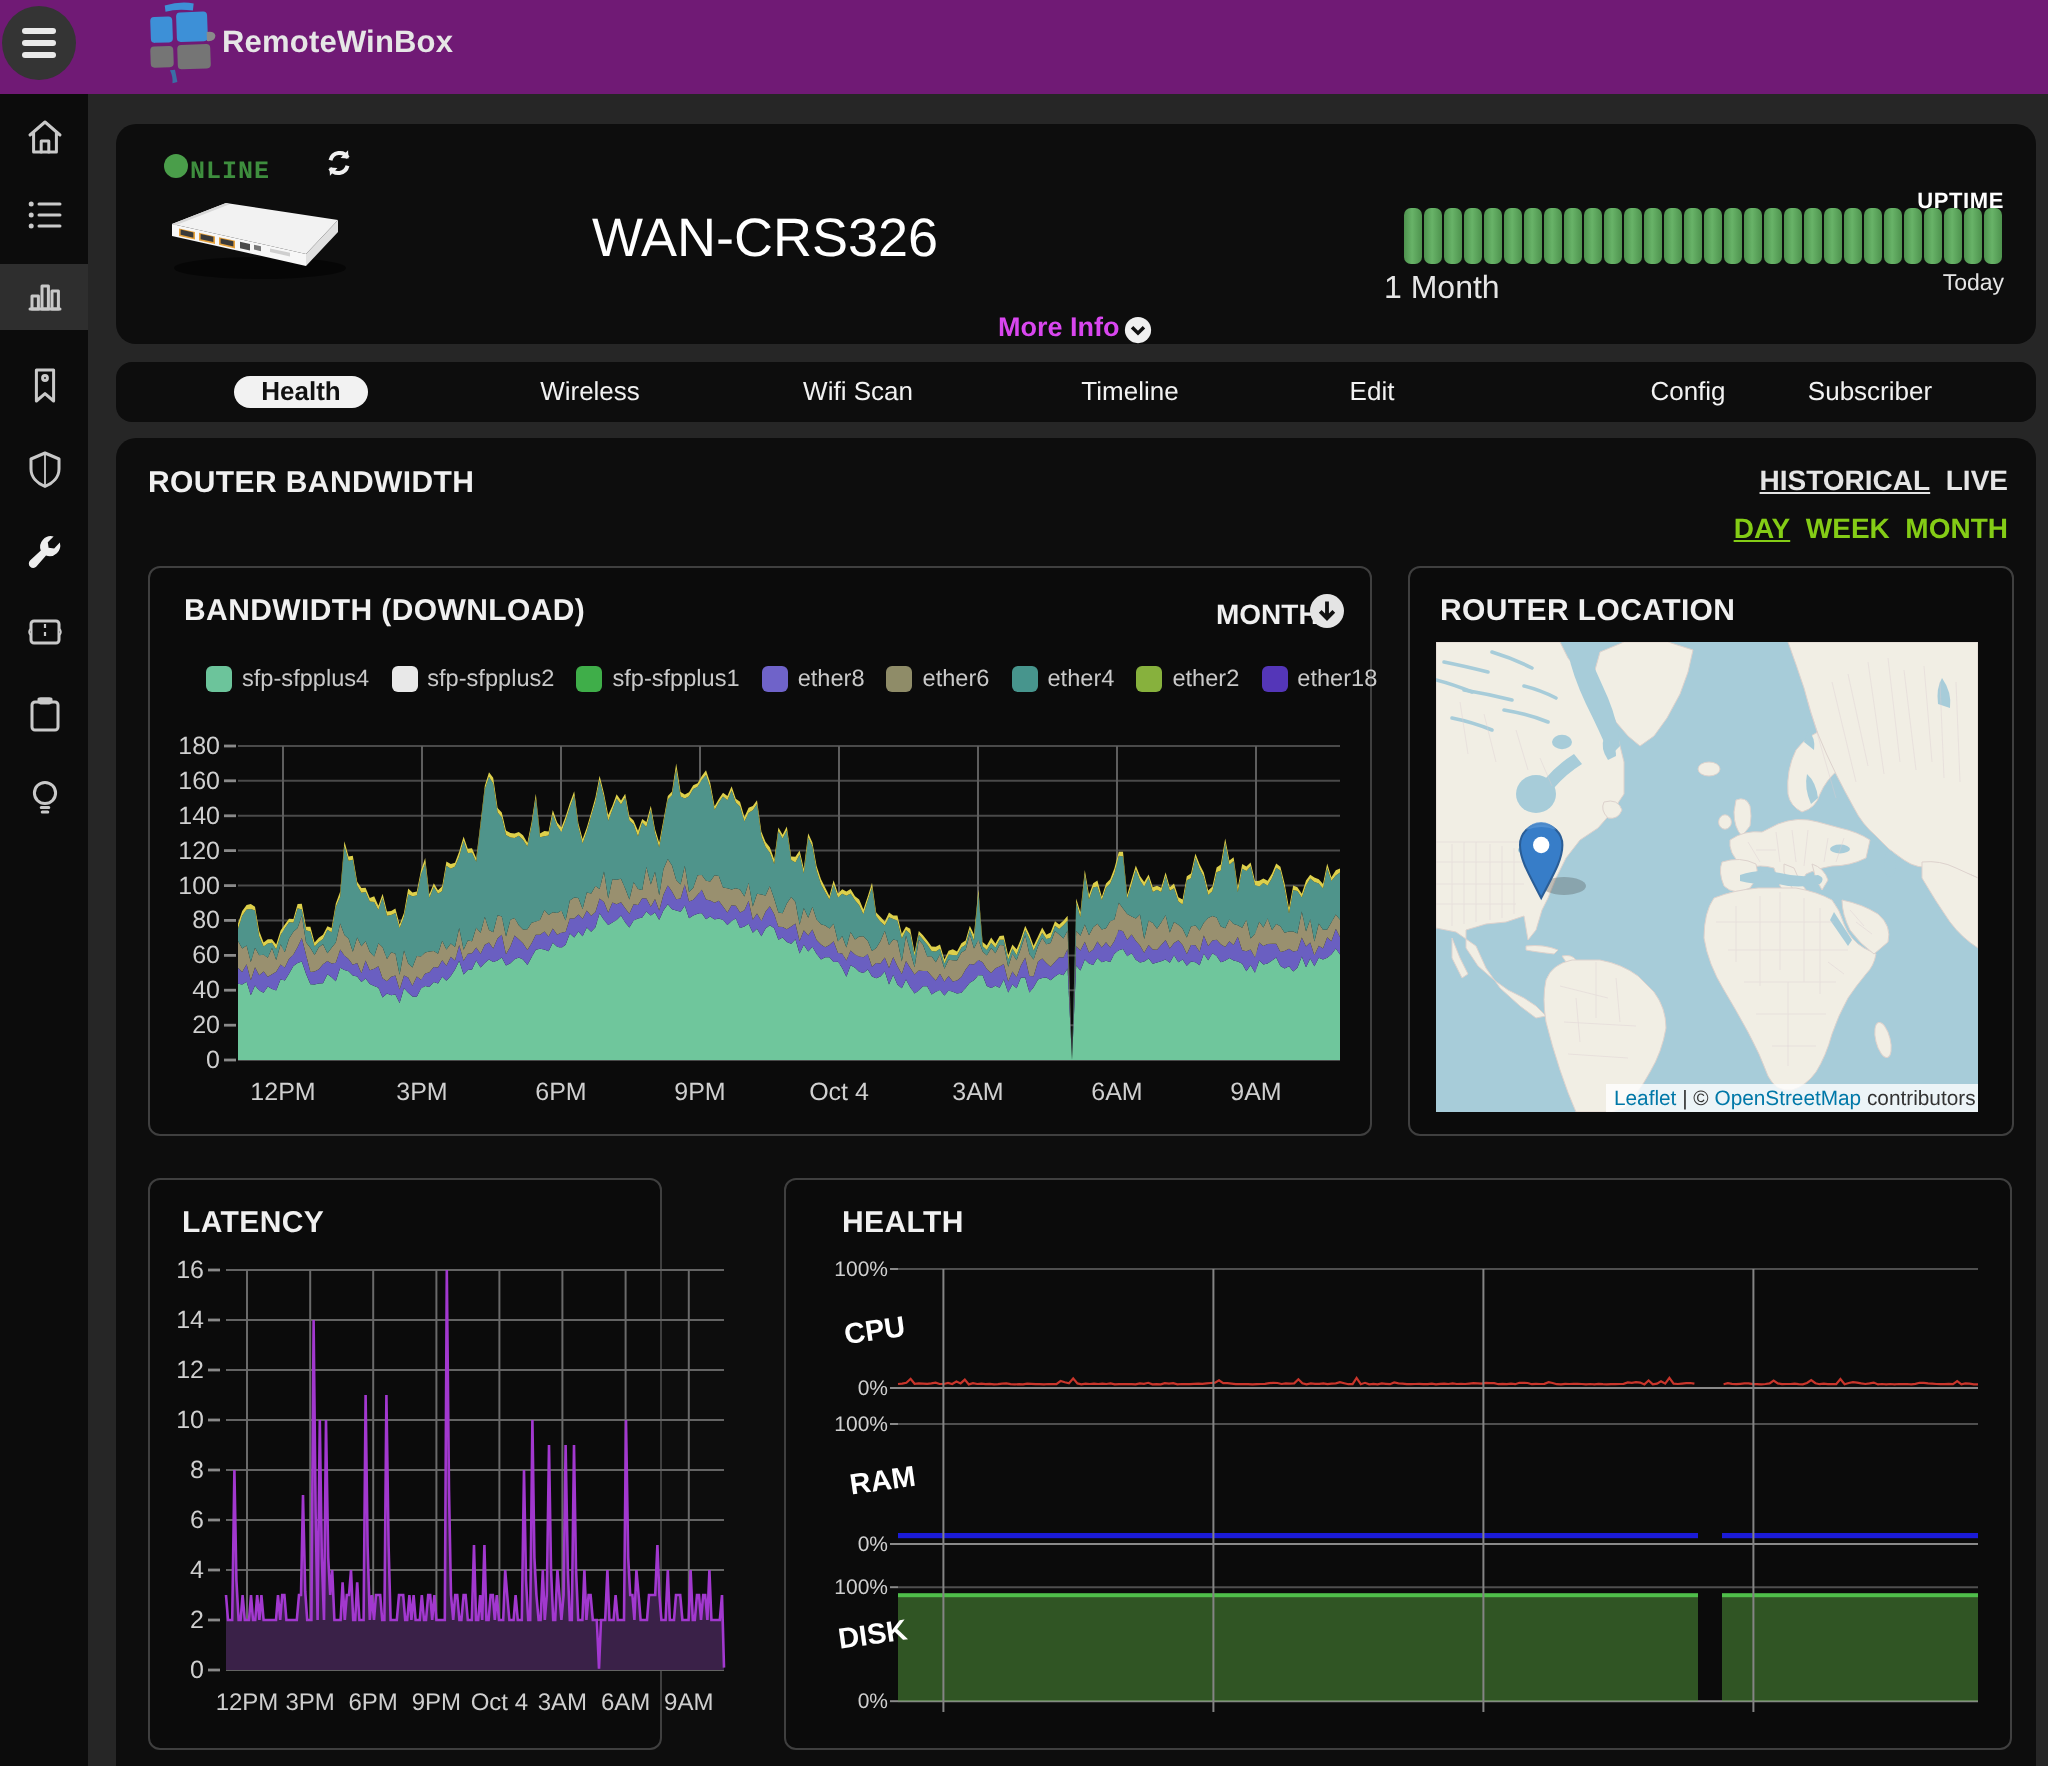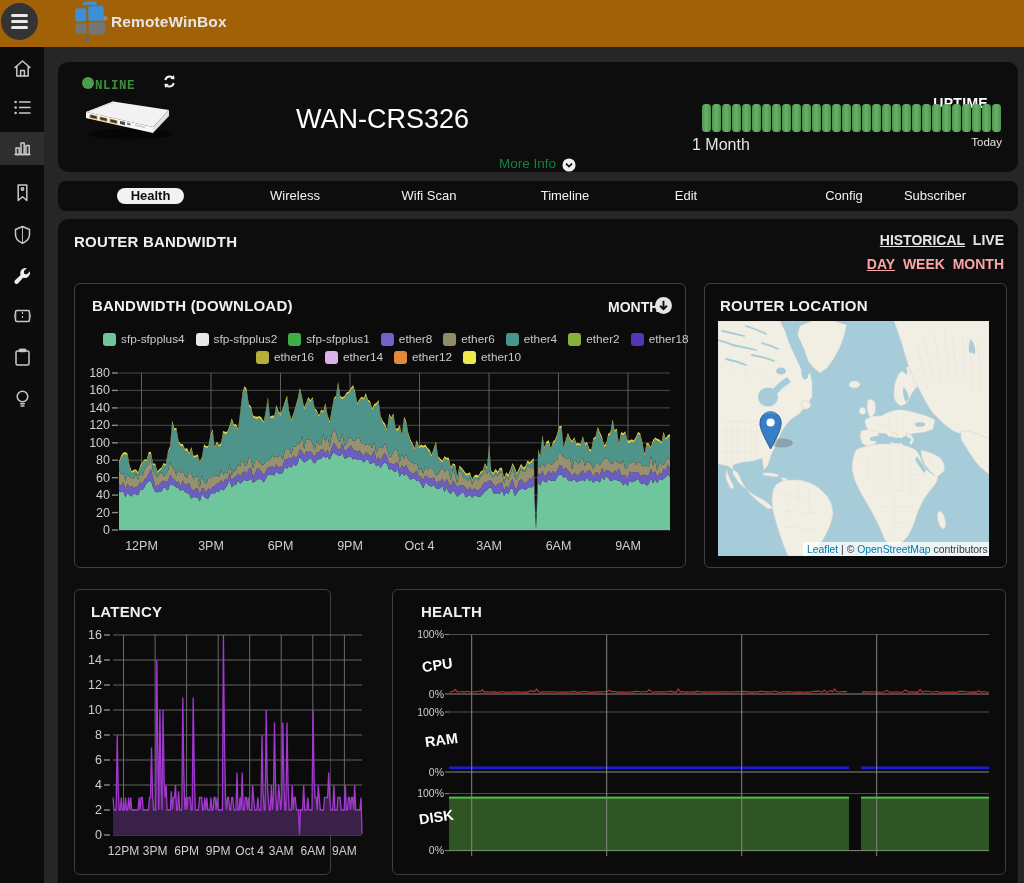--- a/index.html
+++ b/index.html
@@ -1,20 +1,20 @@
 <!DOCTYPE html>
 <html><head>
 <meta charset="utf-8">
 <style>
 * { margin:0; padding:0; box-sizing:border-box; }
 html,body { width:1024px; height:883px; overflow:hidden; background:#262626; }
 body { font-family:"Liberation Sans", sans-serif; color:#eee; }
 .abs { position:absolute; }
 #root { position:relative; width:1024px; height:883px; overflow:hidden; }
-#topbar { position:absolute; left:0; top:0; width:1024px; height:47px; background:#a16207; z-index:5; }
+#topbar { position:absolute; left:0; top:0; width:1024px; height:47px; background:#701a75; z-index:5; }
 #sidebar { position:absolute; left:0; top:47px; width:44px; height:836px; background:#0c0c0c; z-index:4; }
 .card { position:absolute; background:#0d0d0d; border-radius:10px; }
 .icard { position:absolute; background:#0b0b0b; border:1px solid #3f3f3f; border-radius:6px; }
 .ct { font-weight:bold; font-size:15px; letter-spacing:0.2px; color:#f0f0f0; }
 .hamb { position:absolute; left:1px; top:3px; width:37px; height:37px; border-radius:50%; background:#343434; }
 .hamb div { position:absolute; left:10px; width:17px; height:2.6px; background:#e9e9e9; border-radius:2px; }
 .sideicon { position:absolute; left:0; width:44px; height:40px; display:flex; align-items:center; justify-content:center; }
 .tabs { position:absolute; left:58px; top:181px; width:960px; height:30px; background:#0d0d0d; border-radius:8px; }
 .tab { position:absolute; top:0; height:30px; line-height:30px; font-size:13px; color:#f2f2f2; transform:translateX(-50%); }
 .pill { position:absolute; left:59px; top:7px; width:67px; height:16px; background:#f2f2f2; border-radius:8px; color:#111; font-weight:bold; font-size:13px; text-align:center; line-height:16px; }
@@ -132,26 +132,26 @@
     <rect x="16.5" y="17.4" width="8" height="3.8" fill="#e8a33d" transform="skewY(12.6)" transform-origin="16.5 17.4"></rect>
     <rect x="17.3" y="18" width="6.4" height="2.6" fill="#3a3a3a" transform="skewY(12.6)" transform-origin="17.3 18"></rect>
     <rect x="26.5" y="19.6" width="8" height="3.8" fill="#e8a33d" transform="skewY(12.6)" transform-origin="26.5 19.6"></rect>
     <rect x="27.3" y="20.2" width="6.4" height="2.6" fill="#3a3a3a" transform="skewY(12.6)" transform-origin="27.3 20.2"></rect>
     <rect x="37" y="21.9" width="5" height="3.2" fill="#4a4a4a" transform="skewY(12.6)" transform-origin="37 21.9"></rect>
     <rect x="44" y="23.4" width="3.5" height="2.4" fill="#777" transform="skewY(12.6)" transform-origin="44 23.4"></rect>
     <rect x="52" y="25.2" width="10" height="1.8" fill="#cfcfcf" transform="skewY(12.6)" transform-origin="52 25.2"></rect>
   </g>
 </svg>
   <div class="abs" style="left:182px;top:42px;width:285px;text-align:center;font-size:27px;color:#fff">WAN-CRS326</div>
-  <div class="abs" style="left:441px;top:94px;font-size:13.5px;font-weight:normal;color:#15803d">More Info</div>
+  <div class="abs" style="left:441px;top:94px;font-size:13.5px;font-weight:bold;color:#d946ef">More Info</div>
   <svg class="abs" style="left:504px;top:96px" width="14" height="14" viewBox="0 0 16 16">
     <circle cx="8" cy="8" r="7.5" fill="#f0f0f0"></circle>
     <path d="M4.6 6.4 L8 9.8 L11.4 6.4" fill="none" stroke="#101010" stroke-width="2"></path>
   </svg>
-  <div class="abs" style="right:30px;top:33px;font-size:14px;font-weight:bold;color:#fff;letter-spacing:0.3px">UPTIME</div>
+  <div class="abs" style="right:16px;top:33px;font-size:11px;font-weight:bold;color:#fff;letter-spacing:0.3px">UPTIME</div>
   <div class="ubar" style="left:644px"></div>
   <div class="ubar" style="left:654px"></div>
   <div class="ubar" style="left:664px"></div>
   <div class="ubar" style="left:674px"></div>
   <div class="ubar" style="left:684px"></div>
   <div class="ubar" style="left:694px"></div>
   <div class="ubar" style="left:704px"></div>
   <div class="ubar" style="left:714px"></div>
   <div class="ubar" style="left:724px"></div>
   <div class="ubar" style="left:734px"></div>
@@ -185,45 +185,39 @@
   <div class="tab" style="left:371px">Wifi Scan</div>
   <div class="tab" style="left:507px">Timeline</div>
   <div class="tab" style="left:628px">Edit</div>
   <div class="tab" style="left:786px">Config</div>
   <div class="tab" style="left:877px">Subscriber</div>
 </div>
 
 <div class="card" style="left:58px;top:219px;width:960px;height:860px;">
   <div class="abs ct" style="left:16px;top:14px">ROUTER BANDWIDTH</div>
   <div class="abs" style="right:14px;top:13px;font-size:14px;font-weight:bold;color:#e5e5e5"><span style="text-decoration:underline">HISTORICAL</span>&nbsp;&nbsp;LIVE</div>
-  <div class="abs" style="right:14px;top:37px;font-size:14px;font-weight:bold;color:#fca5a5"><span style="text-decoration:underline">DAY</span>&nbsp;&nbsp;WEEK&nbsp;&nbsp;MONTH</div>
+  <div class="abs" style="right:14px;top:37px;font-size:14px;font-weight:bold;color:#84cc16"><span style="text-decoration:underline">DAY</span>&nbsp;&nbsp;WEEK&nbsp;&nbsp;MONTH</div>
 </div>
 
 <div class="icard" style="left:74px;top:283px;width:612px;height:285px;">
   <div class="abs ct" style="left:17px;top:13px">BANDWIDTH (DOWNLOAD)</div>
   <div class="abs" style="left:533px;top:15px;font-size:14px;font-weight:bold;color:#f0f0f0">MONTH</div>
   <svg class="abs" style="left:580px;top:13px" width="17" height="17" viewBox="0 0 16 16">
     <circle cx="8" cy="8" r="8" fill="#e4e4e4"></circle>
     <path d="M8 3.5 V11 M4.8 8.2 L8 11.4 L11.2 8.2" fill="none" stroke="#101010" stroke-width="1.8"></path>
   </svg>
   <div class="legend" style="left:28px;top:48px;">
     <span class="it"><span class="sw" style="background:#6cc49b"></span>sfp-sfpplus4</span>
     <span class="it"><span class="sw" style="background:#e8e8e8"></span>sfp-sfpplus2</span>
     <span class="it"><span class="sw" style="background:#3fae49"></span>sfp-sfpplus1</span>
     <span class="it"><span class="sw" style="background:#6f63c9"></span>ether8</span>
     <span class="it"><span class="sw" style="background:#8f8c68"></span>ether6</span>
     <span class="it"><span class="sw" style="background:#47958d"></span>ether4</span>
     <span class="it"><span class="sw" style="background:#87b13d"></span>ether2</span>
     <span class="it"><span class="sw" style="background:#5436b8"></span>ether18</span>
-  </div>
-  <div class="legend" style="left:181px;top:66px;">
-    <span class="it"><span class="sw" style="background:#b7ae3a"></span>ether16</span>
-    <span class="it"><span class="sw" style="background:#d9b3ea"></span>ether14</span>
-    <span class="it"><span class="sw" style="background:#e08b3a"></span>ether12</span>
-    <span class="it"><span class="sw" style="background:#ece94c"></span>ether10</span>
   </div>
 </div>
 <svg class="abs" style="left:74px;top:283px;z-index:3" width="612" height="285" viewBox="74 283 612 285">
   <line x1="119.0" y1="530.0" x2="670.0" y2="530.0" stroke="#4a4a4a" stroke-width="1"></line>
   <line x1="119.0" y1="512.6" x2="670.0" y2="512.6" stroke="#4a4a4a" stroke-width="1"></line>
   <line x1="119.0" y1="495.1" x2="670.0" y2="495.1" stroke="#4a4a4a" stroke-width="1"></line>
   <line x1="119.0" y1="477.7" x2="670.0" y2="477.7" stroke="#4a4a4a" stroke-width="1"></line>
   <line x1="119.0" y1="460.2" x2="670.0" y2="460.2" stroke="#4a4a4a" stroke-width="1"></line>
   <line x1="119.0" y1="442.8" x2="670.0" y2="442.8" stroke="#4a4a4a" stroke-width="1"></line>
   <line x1="119.0" y1="425.3" x2="670.0" y2="425.3" stroke="#4a4a4a" stroke-width="1"></line>

